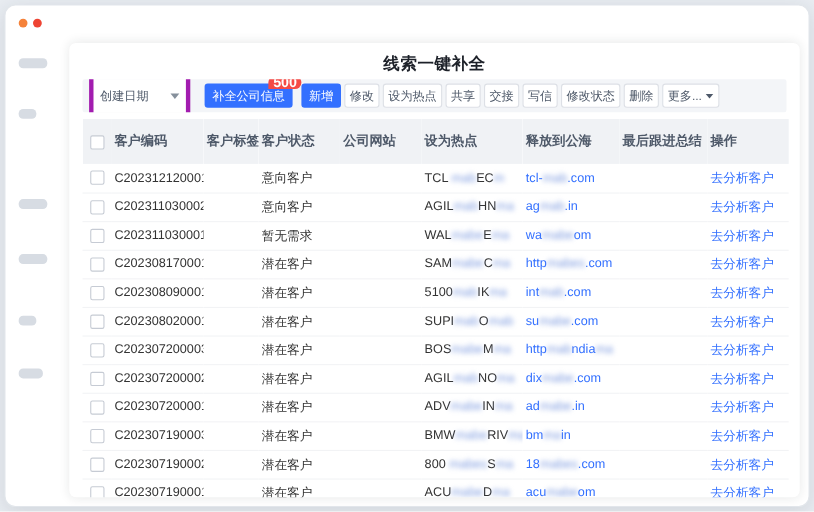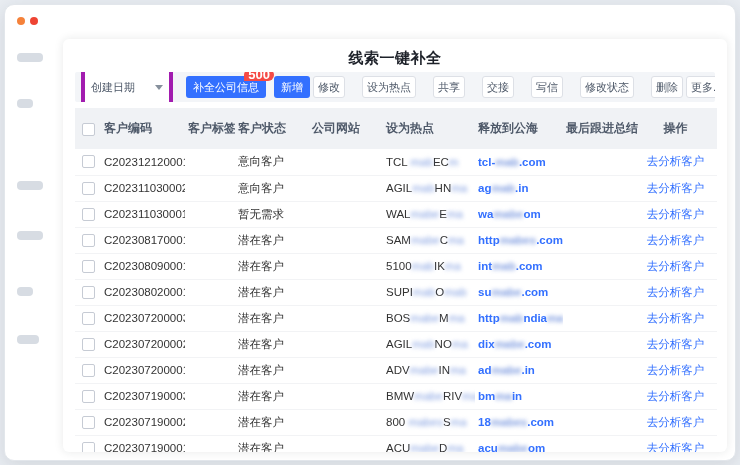--- a/index.html
+++ b/index.html
@@ -46,40 +46,40 @@
     height:22px; font-size:11px; border-radius:3px; display:flex; align-items:center;
     white-space:nowrap; cursor:pointer; font-family:inherit;
   }
   .btn-primary { background:#3370ff; color:#fff; border:none; padding:0 7px; }
   .btn-plain { background:#fff; border:1px solid #dde0e6; color:#4e5969; padding:0 4px; }
   .btn-complete { position:relative; margin-right:5px; }
   .badge {
     position:absolute; top:-7px; right:-8px; background:#f54a45; color:#fff;
     font-size:13px; line-height:12px; padding:0 4px; border-radius:8px 8px 8px 0; font-weight:700;
   }
-  .btn-group { display:flex; gap:17px; }
+  .btn-group { display:flex; gap:3px; }
   .more-caret { margin-left:3px; border-top-color:#4e5969; transform:scale(.85); }
 
   table { width:100%; border-collapse:collapse; table-layout:fixed; margin-top:6px; }
   th {
     height:26px; background:#f0f2f5; font-size:12px; color:#4e5969; font-weight:700;
     text-align:left; padding:12px 3px; white-space:nowrap; overflow:hidden;
   }
   td {
     height:26px; font-size:11.5px; color:#333; padding:0 3px;
     border-bottom:1px solid #f2f3f5; white-space:nowrap; overflow:hidden;
   }
   th:first-child, td:first-child { text-align:center; padding:0; }
-  th:last-child, td:last-child { text-align:center; padding-right:12px;font-family:Liberation Serif, serif; }
+  th:last-child, td:last-child { text-align:left; padding-right:12px;font-family:Liberation Serif, serif; }
   .cb {
     width:13px; height:13px; border:1px solid #c6cbd4; border-radius:2px;
     background:#fff; display:inline-block; vertical-align:middle; cursor:pointer;
   }
   .blur { filter:blur(2.2px); color:#7f9ce0; }
-  td.website { color:#3370ff;font-weight:bold; }
+  td.website { color:#3370ff; }
   a.analyze { color:#3370ff; text-decoration:none; cursor:pointer; }
 </style>
 </head>
 <body>
 
 <div class="window">
 
   <div class="dots">
     <span class="dot d1"></span>
     <span class="dot d2"></span>

